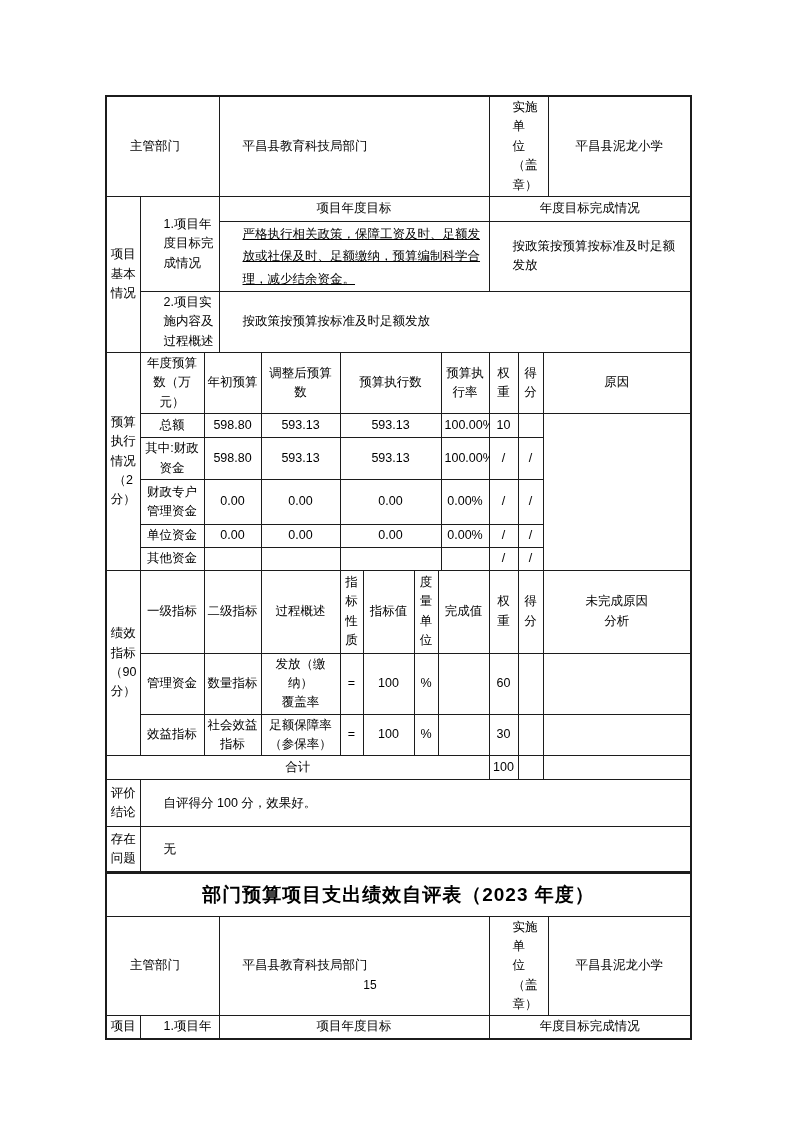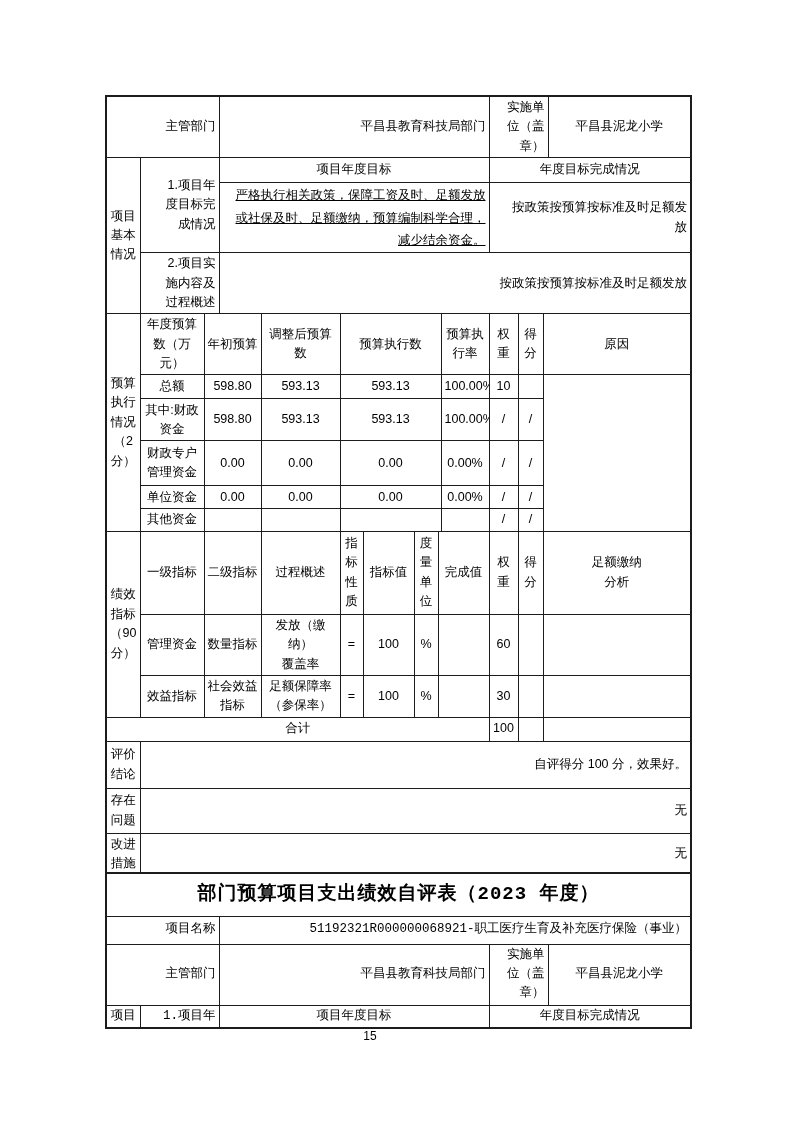--- a/index.html
+++ b/index.html
@@ -10,34 +10,34 @@
     color:#000000;
   }
   .page { position:relative; width:793px; height:1122px; background:#ffffff; overflow:hidden; }
   table.sheet {
     position:absolute; left:105px;
     border-collapse:collapse; table-layout:fixed;
     border:2px solid #1c1c1c;
     background:#ffffff;
   }
   #table1 { top:95px; width:585px; }
-  #table2 { top:872px; width:585px;font-family:Liberation Mono, monospace; }
+  #table2 { top:872px; width:585px; }
   td {
     border:1px solid #1c1c1c;
     font-size:12.5px; line-height:1.55;
     text-align:center; vertical-align:middle;
     white-space:pre-line; overflow:hidden;
     padding:1px 3px;
     color:#000000;
   }
-  td.l { text-align:right; padding-left:16px; }
+  td.l { text-align:left; padding-left:23px; }
   td.it { }
   td.lh { line-height:1.78;text-decoration:underline; }
   td.title-cell { font-size:19px; font-weight:bold; letter-spacing:1px; }
-  .pageno { position:absolute; top:1029px; left:105px; width:530px; text-align:center; font-size:12px; }
+  .pageno { position:absolute; top:978px; left:105px; width:530px; text-align:center; font-size:12px; }
 </style>
 </head>
 <body>
 
 <div class="page">
 
   <table class="sheet" id="table1">
     <colgroup>
       <col style="width:34px">
         <col style="width:64px">
@@ -166,21 +166,21 @@
         <td colspan="2">指标值</td>
         <td>度
 量
 单
 位</td>
         <td colspan="2">完成值</td>
         <td>权
 重</td>
         <td>得
 分</td>
-        <td colspan="2">足额缴纳
+        <td colspan="2">未完成原因
 分析</td>
       </tr>
       <tr style="height:42px">
         <td>管理资金</td>
         <td colspan="2">数量指标</td>
         <td>发放（缴纳）
 覆盖率</td>
         <td>=</td>
         <td colspan="2">100</td>
         <td>%</td>
@@ -236,24 +236,20 @@
       <col style="width:34px">
         <col style="width:79px">
         <col style="width:270px">
         <col style="width:59px">
         <col style="width:143px">
     </colgroup>
     <tbody>
       <tr style="height:43px">
         <td colspan="5" class="title-cell">部门预算项目支出绩效自评表（2023 年度）</td>
       </tr>
-      <tr style="height:28px">
-        <td colspan="2" class="l">项目名称</td>
-        <td colspan="3" class="l">51192321R000000068921-职工医疗生育及补充医疗保险（事业）</td>
-      </tr>
       <tr style="height:57px">
         <td colspan="2" class="l">主管部门</td>
         <td class="l">平昌县教育科技局部门</td>
         <td class="l">实施单
 位（盖
 章）</td>
         <td>平昌县泥龙小学</td>
       </tr>
       <tr style="height:22px">
         <td>项目</td>

